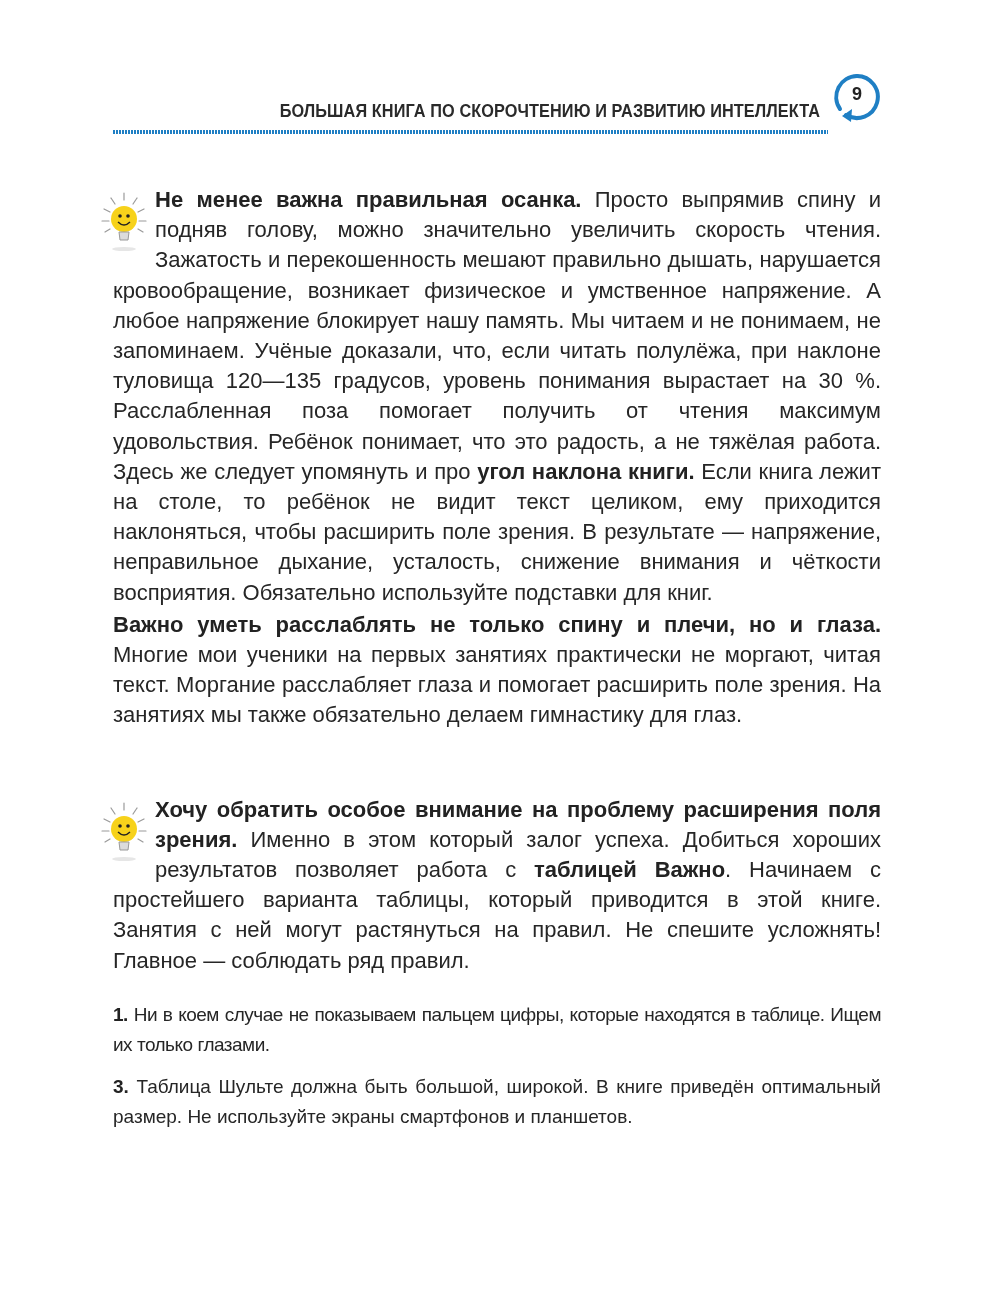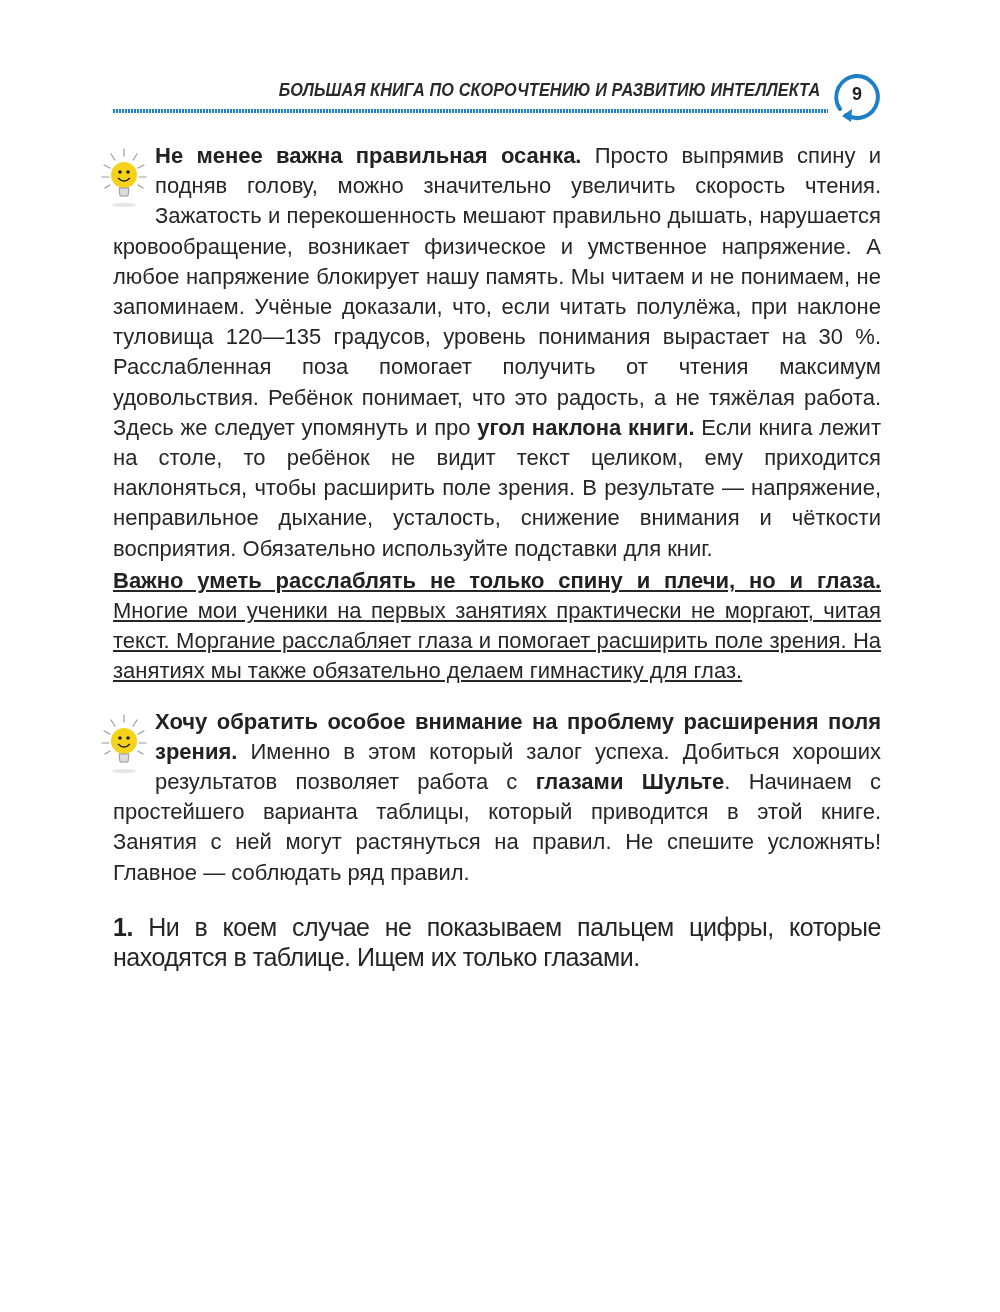--- a/index.html
+++ b/index.html
@@ -1,34 +1,34 @@
 <!DOCTYPE html>
 <html><head>
   <meta charset="utf-8">
   <style>
     html, body { margin: 0; padding: 0; background: #ffffff; }
     body { width: 1000px; height: 1312px; position: relative; overflow: hidden;
            font-family: "Liberation Sans", "DejaVu Sans", sans-serif; color: #262626; }
-    .header { position: absolute; left: 113px; top: 74px; width: 715px; height: 40px; font-style: italic; }
+    .header { position: absolute; left: 113px; top: 95px; width: 715px; height: 40px; }
     .header-title { position: absolute; right: 8px; top: 6px; font-weight: bold; font-size: 17.5px;
                     letter-spacing: 0.1px; color: #2a2a2a; white-space: nowrap;
                     font-family: "Liberation Sans", sans-serif; transform: scaleX(0.93); transform-origin: right center; }
     .header-rule { position: absolute; left: 0; right: 0; top: 35px; height: 4px;
                    background: repeating-linear-gradient(90deg, #1f7fc4 0 2px, #ffffff 2px 3px); }
     .page-num-wrap { position: absolute; left: 832px; top: 72px; width: 50px; height: 52px; }
     .page-num { position: absolute; left: 0; top: 12px; width: 50px; text-align: center; font-weight: bold;
                 font-size: 18px; color: #222; }
     .content { position: absolute; left: 113px; top: 141px; width: 768px; font-size: 22px; line-height: 30.2px;
                text-align: justify; font-family: "Liberation Sans", sans-serif; }
     .content p { margin: 0; }
     .content b { font-weight: bold; color: #222; }
-    .para { position: relative; }
+    .para { position: relative; margin-top: 44px; }
     .bulb { float: left; width: 50px; height: 90px; margin-right: 6px; margin-left: -14px; shape-outside: margin-box; }
     .gap { height: 20px; }
-    .rules { margin-top: 0; font-size: 25px; line-height: 30.5px; }
+    .rules { margin-top: 0; font-size: 19px; line-height: 30.5px; }
     .rule { margin-bottom: 11px !important; }
     .narrow { letter-spacing: -0.5px; }
   </style>
 </head>
 <body>
 
 <div class="header">
   <div class="header-title">БОЛЬШАЯ КНИГА ПО СКОРОЧТЕНИЮ И РАЗВИТИЮ ИНТЕЛЛЕКТА</div>
   <div class="header-rule"></div>
 </div>
@@ -60,21 +60,21 @@
       <circle cx="25" cy="34" r="13" fill="#f7d21b"></circle>
       <circle cx="21" cy="31" r="1.8" fill="#222"></circle>
       <circle cx="29" cy="31" r="1.8" fill="#222"></circle>
       <path d="M19 37 Q25 43 31 37" fill="none" stroke="#222" stroke-width="1.4"></path>
       <path d="M20 47 L30 47 L29 55 L21 55 Z" fill="#dcdcdc" stroke="#999" stroke-width="1"></path>
       <ellipse cx="25" cy="64" rx="12" ry="2" fill="#e6e6e6"></ellipse>
     </svg>
     <p><b>Не менее важна правильная осанка.</b><span> Просто выпрямив спину и подняв голову, можно значительно увеличить скорость чтения. Зажатость и перекошенность мешают правильно дышать, нарушается кровообращение, возникает физическое и умственное напряжение. А любое напряжение блокирует нашу память. Мы читаем и не понимаем, не запоминаем. Учёные доказали, что, если читать полулёжа, при наклоне туловища 120—135 градусов, уровень понимания вырастает на 30 %. Расслабленная поза помогает получить от чтения максимум удовольствия. Ребёнок понимает, что это радость, а не тяжёлая работа. Здесь же следует упомянуть и про </span><b>угол наклона книги.</b><span> Если книга лежит на столе, то ребёнок не видит текст целиком, ему приходится наклоняться, чтобы расширить поле зрения. В результате — напряжение, неправильное дыхание, усталость, снижение внимания и чёткости восприятия. Обязательно используйте подставки для книг.</span></p>
   </div>
 
-  <p style="text-indent:0; margin-top:2px;text-decoration:underline;"><b>Важно уметь расслаблять не только спину и плечи, но и глаза.</b><span> Многие мои ученики на первых занятиях практически не моргают, читая текст. Моргание расслабляет глаза и помогает расширить поле зрения. На занятиях мы также обязательно делаем гимнастику для глаз.</span></p>
+  <p style="text-indent:0; margin-top:2px;"><b>Важно уметь расслаблять не только спину и плечи, но и глаза.</b><span> Многие мои ученики на первых занятиях практически не моргают, читая текст. Моргание расслабляет глаза и помогает расширить поле зрения. На занятиях мы также обязательно делаем гимнастику для глаз.</span></p>
 
   <div class="gap"></div>
 
   <div class="para">
     <svg class="bulb" viewBox="0 0 50 90">
       <g stroke="#9a9a9a" stroke-width="1.2" stroke-linecap="round">
         <line x1="25" y1="8" x2="25" y2="15"></line>
         <line x1="12" y1="13" x2="16" y2="19"></line>
         <line x1="38" y1="13" x2="34" y2="19"></line>
         <line x1="5" y1="24" x2="11" y2="27"></line>
@@ -84,22 +84,23 @@
         <line x1="6" y1="47" x2="11" y2="44"></line>
         <line x1="44" y1="47" x2="39" y2="44"></line>
       </g>
       <circle cx="25" cy="34" r="13" fill="#f7d21b"></circle>
       <circle cx="21" cy="31" r="1.8" fill="#222"></circle>
       <circle cx="29" cy="31" r="1.8" fill="#222"></circle>
       <path d="M19 37 Q25 43 31 37" fill="none" stroke="#222" stroke-width="1.4"></path>
       <path d="M20 47 L30 47 L29 55 L21 55 Z" fill="#dcdcdc" stroke="#999" stroke-width="1"></path>
       <ellipse cx="25" cy="64" rx="12" ry="2" fill="#e6e6e6"></ellipse>
     </svg>
-    <p><b>Хочу обратить особое внимание на проблему расширения поля зрения.</b><span> Именно в этом который залог успеха. Добиться хороших результатов позволяет работа с </span><b>глазами Шульте</b><span>. Начинаем с простейшего варианта таблицы, который приводится в этой книге. Занятия с ней могут растянуться на правил. Не спешите усложнять! Главное — соблюдать ряд правил.</span></p>
+    <p><b>Хочу обратить особое внимание на проблему расширения поля зрения.</b><span> Именно в этом который залог успеха. Добиться хороших результатов позволяет работа с </span><b>таблицей Важно</b><span>. Начинаем с простейшего варианта таблицы, который приводится в этой книге. Занятия с ней могут растянуться на правил. Не спешите усложнять! Главное — соблюдать ряд правил.</span></p>
   </div>
 
   <div class="gap" style="height:24px;"></div>
 
   <div class="rules">
     <p class="rule narrow"><b>1.</b><span> Ни в коем случае не показываем пальцем цифры, которые находятся в таблице. Ищем их только глазами.</span></p>
+    <p class="rule"><b>3.</b><span> Таблица Шульте должна быть большой, широкой. В книге приведён оптимальный размер. Не используйте экраны смартфонов и планшетов.</span></p>
   </div>
 
 </div>
 
 </body></html>

